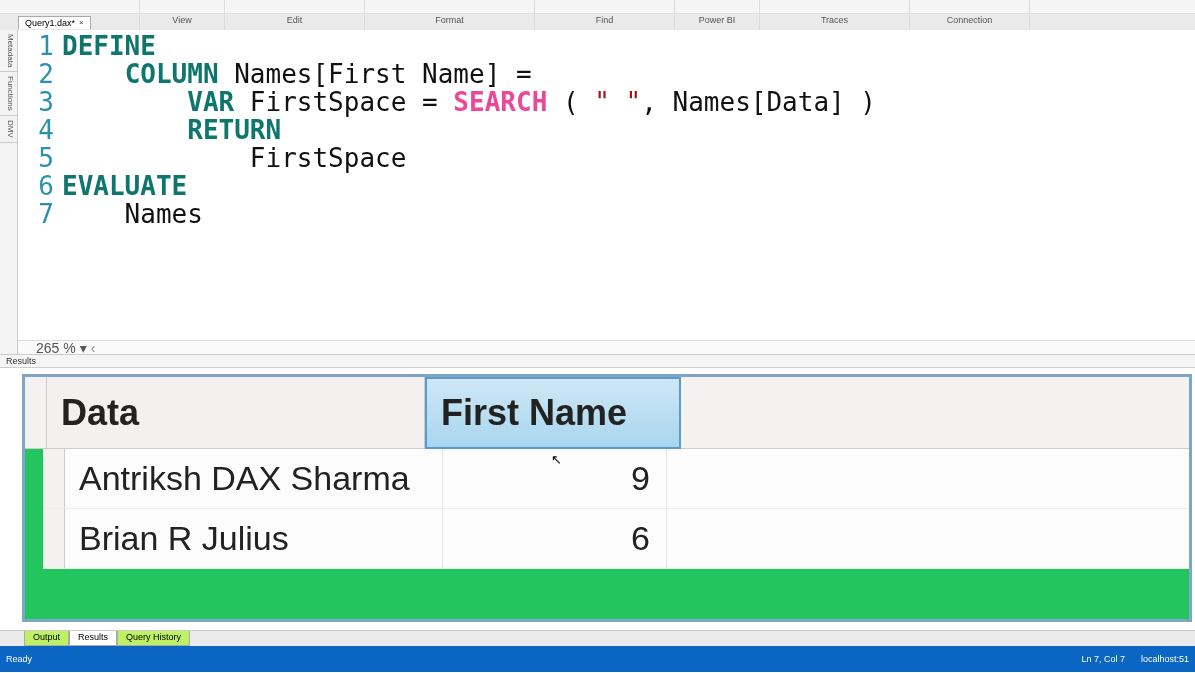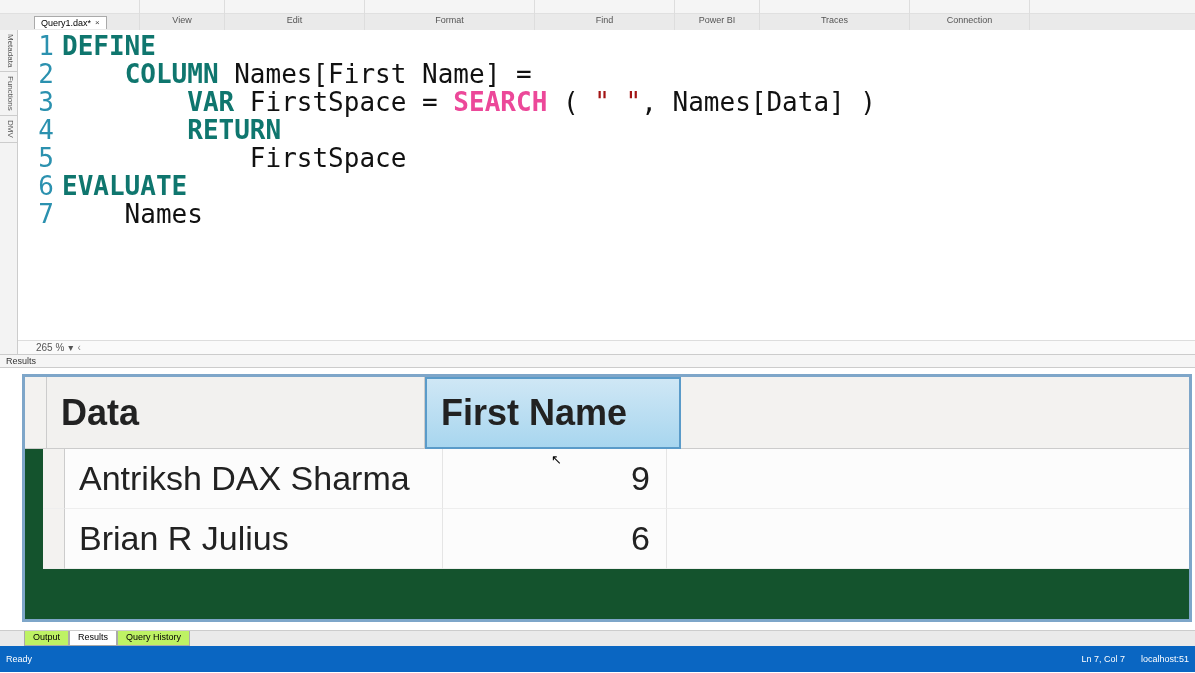--- a/index.html
+++ b/index.html
@@ -35,21 +35,21 @@
   background: #eaeaea;
   display: flex;
   align-items: center;
   font-size: 9px;
 }
 .tab {
   background: #fff;
   border: 1px solid #aaa;
   border-bottom: none;
   padding: 1px 6px;
-  margin-left: 34px;
+  margin-left: 18px;
   display: flex;
   align-items: center;
   gap: 4px;
   cursor: pointer;
 }
 .tab-close {
   font-size: 8px;
   color: #444;
   cursor: pointer;
 }
@@ -110,21 +110,21 @@
 }
 .kw-blue { color: #0f766e; font-weight: 600; }
 .kw-func { color: #ec4899; font-weight: 600; }
 .kw-str { color: #a31515; }
 .kw-plain { color: #111; }
 
 .zoom-bar {
   height: 14px;
   background: #fafafa;
   border-top: 1px solid #ddd;
-  font-size: 10px;
+  font-size: 14px;
   color: #555;
   padding-left: 18px;
   display: flex;
   align-items: center;
   gap: 4px;
 }
 
 
 .results-header {
   height: 14px;
@@ -142,21 +142,21 @@
 .results-area {
   height: 262px;
   padding: 6px 0 0 22px;
   background: #fff;
   position: relative;
 }
 .grid {
   border: 3px solid #7ea6c9;
   width: 1170px;
   height: 248px;
-  background: #14532d;
+  background: #22c55e;
 }
 .grid-header {
   display: flex;
   height: 72px;
 }
 .grid-header-corner {
   width: 22px;
   border-right: 1px solid #ccc;
   border-bottom: 1px solid #ccc;
   background: #f3f2f0;

